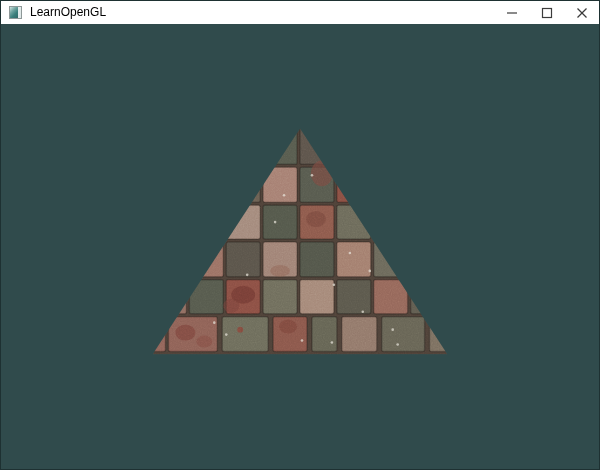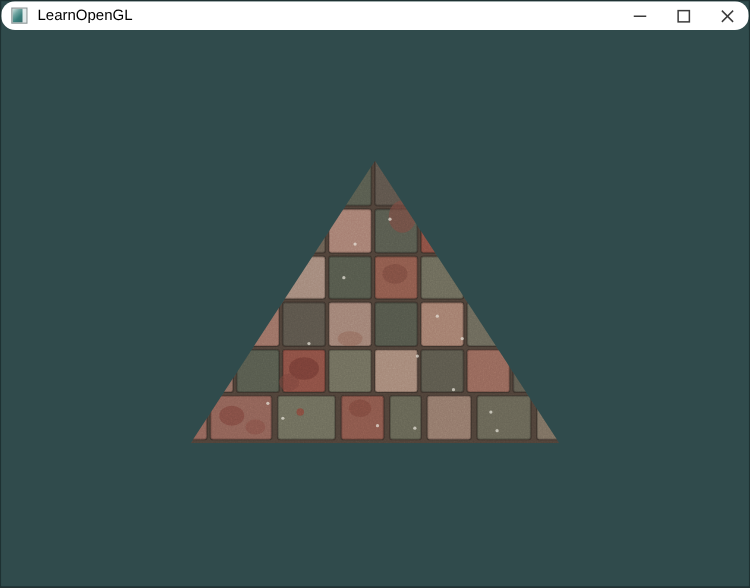--- a/index.html
+++ b/index.html
@@ -4,21 +4,20 @@
 <style>
   html,body{margin:0;padding:0;background:#222;}
   .window{
     position:relative;width:600px;height:470px;box-sizing:border-box;
     border:1px solid #1e3132;background:#304b4c;
     font-family:"Liberation Sans",sans-serif;overflow:hidden;
   }
   .titlebar{
     height:23px;background:#ffffff;display:flex;align-items:center;
     user-select:none;
-    border-radius:11px;
   }
   .app-icon{
     width:13px;height:13px;margin-left:8px;flex:0 0 auto;
     border:1px solid #8e9898;box-sizing:border-box;
     background:linear-gradient(135deg,#cfe3e0 0%,#6ea39f 30%,#3a7f7c 55%,#2e5f60 100%);
     position:relative;
   }
   .app-icon::after{
     content:"";position:absolute;right:0;top:0;width:3px;height:100%;
     background:rgba(255,255,255,0.85);

